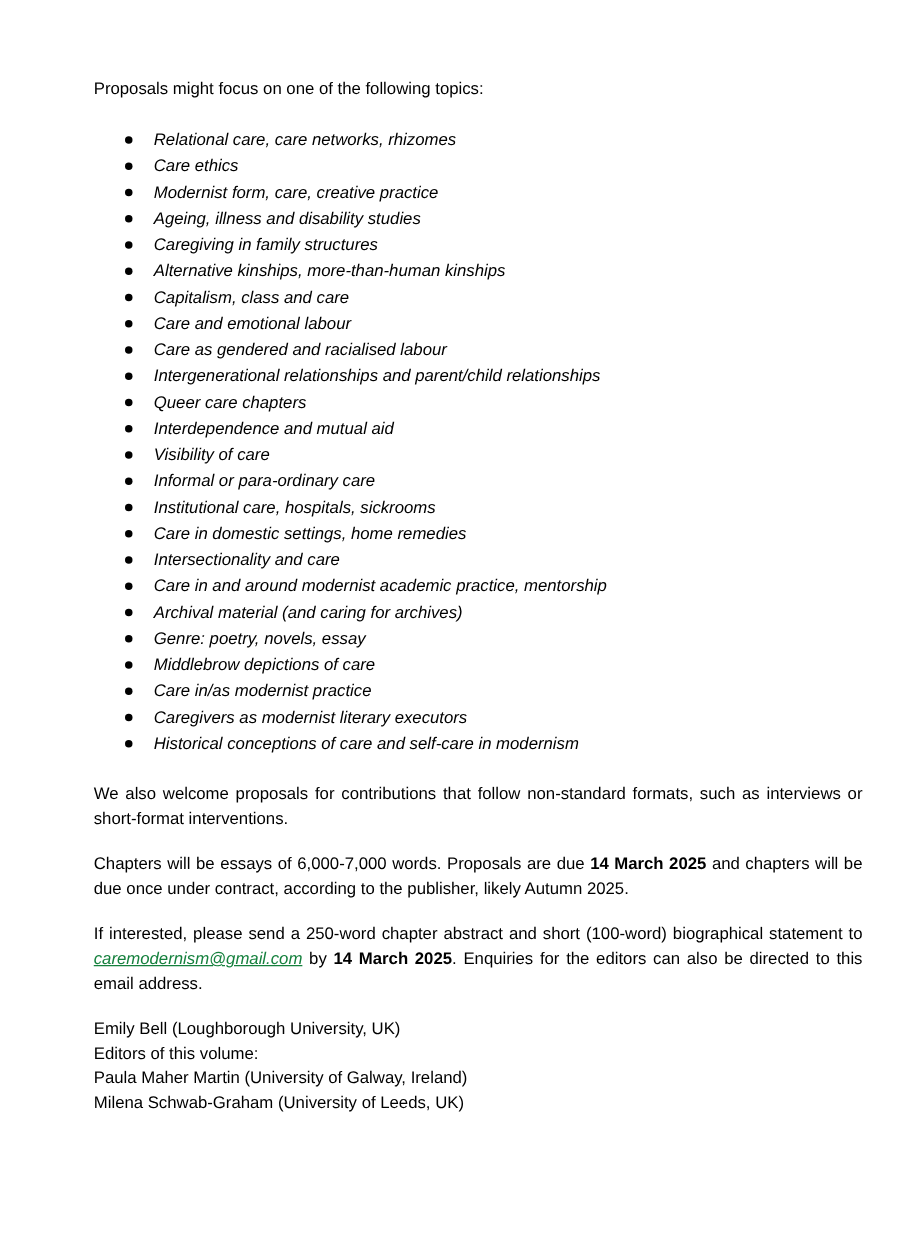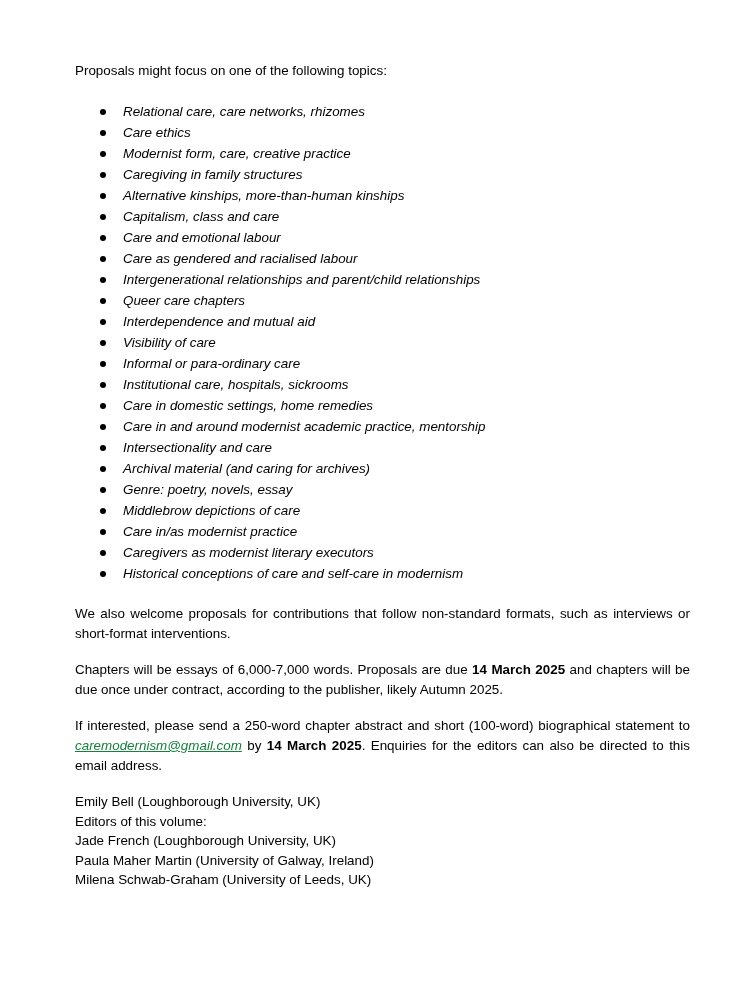--- a/index.html
+++ b/index.html
@@ -67,49 +67,49 @@
 <body>
 
 <div class="page">
 
   <p class="intro">Proposals might focus on one of the following topics:</p>
 
   <ul class="topics">
     <li><span class="bullet-dot"></span><span>Relational care, care networks, rhizomes</span></li>
     <li><span class="bullet-dot"></span><span>Care ethics</span></li>
     <li><span class="bullet-dot"></span><span>Modernist form, care, creative practice</span></li>
+    <li><span class="bullet-dot"></span><span>Ageing, illness and disability studies</span></li>
     <li><span class="bullet-dot"></span><span>Caregiving in family structures</span></li>
     <li><span class="bullet-dot"></span><span>Alternative kinships, more-than-human kinships</span></li>
     <li><span class="bullet-dot"></span><span>Capitalism, class and care</span></li>
     <li><span class="bullet-dot"></span><span>Care and emotional labour</span></li>
     <li><span class="bullet-dot"></span><span>Care as gendered and racialised labour</span></li>
     <li><span class="bullet-dot"></span><span>Intergenerational relationships and parent/child relationships</span></li>
     <li><span class="bullet-dot"></span><span>Queer care chapters</span></li>
     <li><span class="bullet-dot"></span><span>Interdependence and mutual aid</span></li>
     <li><span class="bullet-dot"></span><span>Visibility of care</span></li>
     <li><span class="bullet-dot"></span><span>Informal or para-ordinary care</span></li>
     <li><span class="bullet-dot"></span><span>Institutional care, hospitals, sickrooms</span></li>
     <li><span class="bullet-dot"></span><span>Care in domestic settings, home remedies</span></li>
+    <li><span class="bullet-dot"></span><span>Intersectionality and care</span></li>
     <li><span class="bullet-dot"></span><span>Care in and around modernist academic practice, mentorship</span></li>
-    <li><span class="bullet-dot"></span><span>Intersectionality and care</span></li>
     <li><span class="bullet-dot"></span><span>Archival material (and caring for archives)</span></li>
     <li><span class="bullet-dot"></span><span>Genre: poetry, novels, essay</span></li>
     <li><span class="bullet-dot"></span><span>Middlebrow depictions of care</span></li>
     <li><span class="bullet-dot"></span><span>Care in/as modernist practice</span></li>
     <li><span class="bullet-dot"></span><span>Caregivers as modernist literary executors</span></li>
     <li><span class="bullet-dot"></span><span>Historical conceptions of care and self-care in modernism</span></li>
   </ul>
 
   <p class="para"><span>We also welcome proposals for contributions that follow non-standard formats, such as interviews or short-format interventions.</span></p>
 
   <p class="para"><span>Chapters will be essays of 6,000-7,000 words. Proposals are due </span><b>14 March 2025</b><span> and chapters will be due once under contract, according to the publisher, likely Autumn 2025.</span></p>
 
   <p class="para"><span>If interested, please send a 250-word chapter abstract and short (100-word) biographical statement to </span><a class="email" href="#">caremodernism@gmail.com</a><span> by </span><b>14 March 2025</b><span>. Enquiries for the editors can also be directed to this email address.</span></p>
 
   <div class="editors">
     <div>Emily Bell (Loughborough University, UK)</div>
     <div>Editors of this volume:</div>
-    <div>Jade French (Loughborough University, UK)</div>
     <div>Paula Maher Martin (University of Galway, Ireland)</div>
     <div>Milena Schwab-Graham (University of Leeds, UK)</div>
   </div>
 
 </div>
 
 </body></html>

